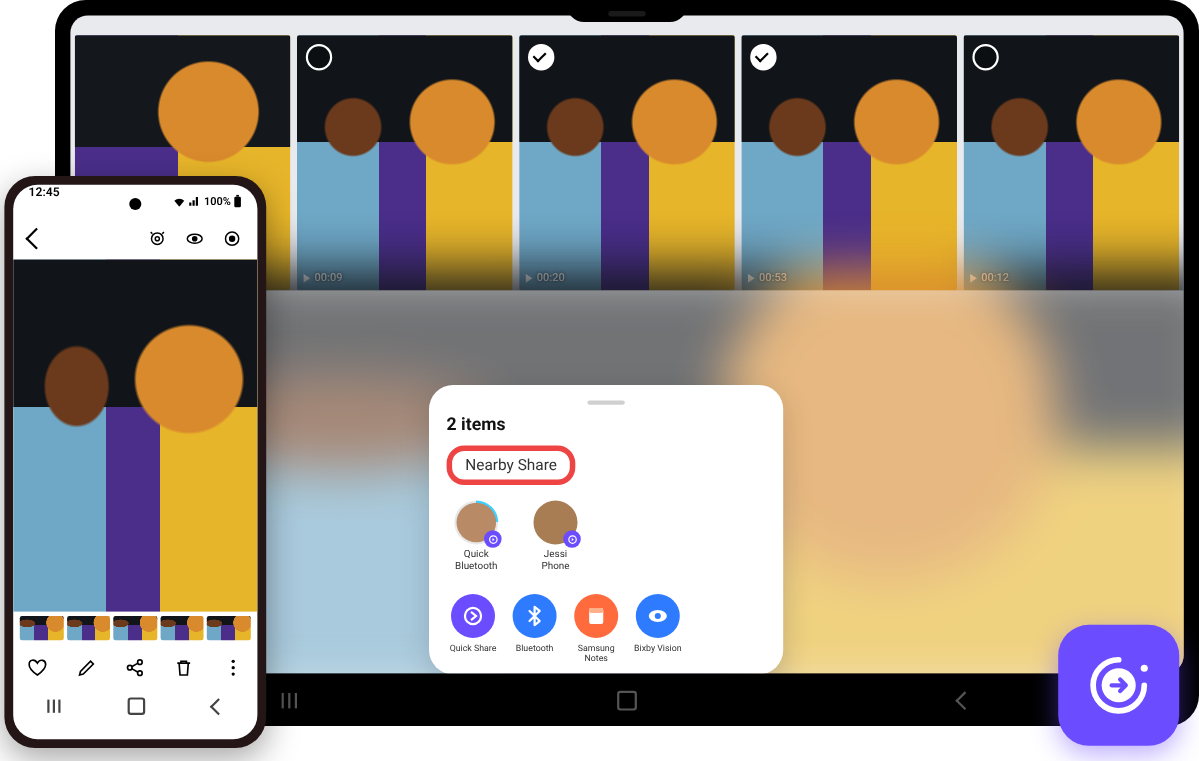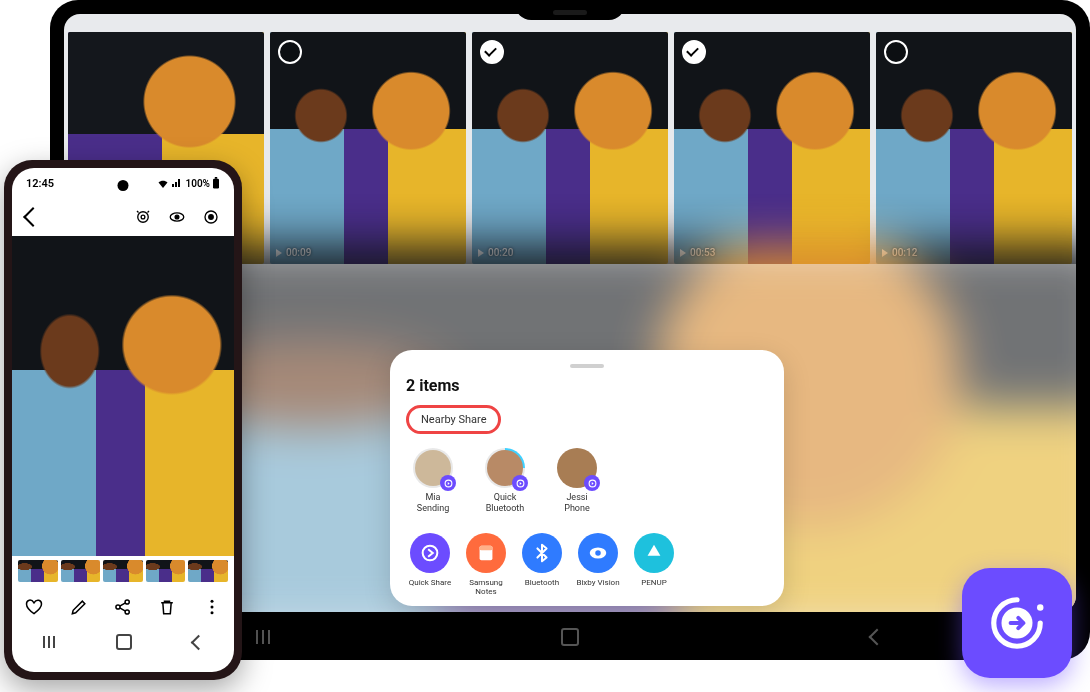--- a/index.html
+++ b/index.html
@@ -30,25 +30,25 @@
       radial-gradient(circle at 62% 30%, #d98a2c 0 22%, transparent 23%),
       linear-gradient(180deg,#14171c 0 44%,transparent 44%),
       linear-gradient(90deg,#4a2e8a 0 48%,#e7b52a 48% 100%)}
 
   
   .blur-bg{position:absolute;left:0;right:0;top:250px;bottom:0;filter:blur(22px);opacity:.9;transform:scale(1.05)}
   .blur-bg .art{position:absolute;inset:-10px}
   .blur-overlay{position:absolute;left:0;right:0;top:250px;bottom:0;background:rgba(255,255,255,.35)}
 
   
-  .sheet{position:absolute;left:326px;top:336px;width:394px;background:#fff;border-radius:22px;box-shadow:0 8px 28px rgba(0,0,0,.15);padding:14px 16px 10px;box-sizing:border-box}
+  .sheet{position:absolute;left:326px;top:336px;width:322px;background:#fff;border-radius:22px;box-shadow:0 8px 28px rgba(0,0,0,.15);padding:14px 16px 10px;box-sizing:border-box}
   .sheet .grab{width:34px;height:4px;background:#d0d0d0;border-radius:3px;margin:0 auto 8px}
   .sheet h3{margin:0;font-size:16px;font-weight:700;color:#111}
   .sheet .sub{font-size:11px;color:#888;margin-top:2px}
-  .chip{display:inline-block;margin-top:10px;padding:5px 12px;border:3px solid #ef4444;border-radius:16px;font-size:11px;color:#333}
+  .chip{display:inline-block;margin-top:10px;padding:5px 12px;border:5px solid #ef4444;border-radius:16px;font-size:14px;color:#333}
   .contacts{display:flex;gap:18px;margin-top:14px}
   .contact{width:54px;text-align:center;font-size:9px;color:#333;line-height:1.25}
   .contact .av{position:relative;width:40px;height:40px;border-radius:50%;margin:0 auto 4px;box-sizing:border-box}
   .contact .av.ring{padding:2px;background:conic-gradient(#3fd0ff,#6aa8ff,#e8e8e8 0)}
   .contact .av .inner{position:absolute;inset:2px;border-radius:50%;background:#cdb89a}
   .contact .av .badge{position:absolute;right:-3px;bottom:-3px;width:16px;height:16px;border-radius:50%;background:#6c4cff;display:flex;align-items:center;justify-content:center}
   .contact .av .badge svg{width:9px;height:9px}
   .apps{display:flex;gap:8px;margin-top:18px;overflow:hidden}
   .app{flex:0 0 48px;text-align:center;font-size:8px;color:#333;line-height:1.15}
   .app .ic{width:40px;height:40px;border-radius:50%;margin:0 auto 5px;display:flex;align-items:center;justify-content:center;color:#fff}
@@ -59,21 +59,21 @@
   
   .tab-nav{position:absolute;left:50%;bottom:12px;transform:translateX(-50%);width:640px;display:flex;justify-content:space-between;color:#555}
   .tab-nav .nb{width:26px;height:22px;display:flex;align-items:center;justify-content:center}
   .nb.recent span{display:flex;gap:4px}.nb.recent i{display:block;width:2px;height:14px;background:#555}
   .nb.home span{width:14px;height:14px;border:2px solid #555;border-radius:3px}
   .nb.back span{width:10px;height:10px;border-left:2px solid #555;border-bottom:2px solid #555;transform:rotate(45deg)}
 
   
   .phone{position:absolute;left:4px;top:160px;width:238px;height:520px;background:#241517;border-radius:28px;padding:8px 8px 6px;box-sizing:border-box;box-shadow:0 10px 30px rgba(0,0,0,.35)}
   .phone-screen{position:absolute;left:8px;right:8px;top:8px;bottom:8px;background:#fff;border-radius:22px;overflow:hidden}
-  .ph-status{height:30px;display:flex;align-items:center;justify-content:space-between;padding:0 14px;font-size:11px;font-weight:600;color:#000}
+  .ph-status{height:30px;display:flex;justify-content:space-between;padding:0 14px;font-size:11px;font-weight:600;color:#000}
   .ph-punch{position:absolute;left:50%;top:12px;transform:translateX(-50%);width:11px;height:11px;background:#000;border-radius:50%}
   .ph-status .sicons{display:flex;align-items:center;gap:2px;font-size:10px}
   .ph-bar{height:38px;display:flex;align-items:center;justify-content:space-between;padding:0 14px}
   .ph-bar .back{width:12px;height:12px;border-left:2px solid #000;border-bottom:2px solid #000;transform:rotate(45deg)}
   .ph-bar .acts{display:flex;gap:16px;align-items:center}
   .ph-bar .acts span{width:18px;height:18px;display:flex;align-items:center;justify-content:center}
   .ph-main{position:relative;height:320px}
   .ph-main .art{position:absolute;inset:0}
   .ph-film{height:30px;display:flex;gap:3px;padding:4px 6px;box-sizing:border-box}
   .ph-film .f{flex:1;border-radius:2px;position:relative;overflow:hidden}
@@ -145,33 +145,20 @@
         </div>
       <div class="blur-overlay"></div>
 
       <div class="sheet">
         <div class="grab"></div>
         <h3>2 items</h3>
         <div class="chip">Nearby Share</div>
 
         <div class="contacts">
           <div class="contact">
-            <div class="av ring">
-              <div class="inner"></div>
-              <div class="badge">
-                <svg viewBox="0 0 24 24" fill="none" stroke="#fff" stroke-width="3">
-                    <circle cx="12" cy="12" r="9"></circle>
-                    <path d="M10 8l5 4-5 4" fill="#fff" stroke="none"></path>
-                  </svg>
-              </div>
-            </div>
-            <div>Mia</div>
-            <div>Sending</div>
-          </div>
-          <div class="contact">
             <div class="av ring" style="background:conic-gradient(#3fd0ff 0 25%,#e8e8e8 0)">
               <div class="inner" style="background:#b88a66"></div>
               <div class="badge">
                 <svg viewBox="0 0 24 24" fill="none" stroke="#fff" stroke-width="3">
                     <circle cx="12" cy="12" r="9"></circle>
                     <path d="M10 8l5 4-5 4" fill="#fff" stroke="none"></path>
                   </svg>
               </div>
             </div>
             <div>Quick</div>
@@ -196,52 +183,44 @@
           <div class="app">
             <div class="ic ic-qs">
               <svg viewBox="0 0 24 24" fill="none" stroke="#fff" stroke-width="2.2">
                   <circle cx="12" cy="12" r="8"></circle>
                   <path d="M10 8l5 4-5 4"></path>
                 </svg>
             </div>
             <div>Quick Share</div>
           </div>
           <div class="app">
+            <div class="ic ic-bt">
+              <svg viewBox="0 0 24 24" fill="none" stroke="#fff" stroke-width="2.2" stroke-linejoin="round" stroke-linecap="round">
+                  <path d="M7 7l10 10-5 4V3l5 4L7 17"></path>
+                </svg>
+            </div>
+            <div>Bluetooth</div>
+          </div>
+          <div class="app">
             <div class="ic ic-sn">
               <svg viewBox="0 0 24 24">
                   <rect x="5" y="4" width="14" height="16" rx="2" fill="#fff"></rect>
                   <rect x="5" y="4" width="14" height="5" rx="2" fill="#ffb088"></rect>
                 </svg>
             </div>
             <div>Samsung Notes</div>
-          </div>
-          <div class="app">
-            <div class="ic ic-bt">
-              <svg viewBox="0 0 24 24" fill="none" stroke="#fff" stroke-width="2.2" stroke-linejoin="round" stroke-linecap="round">
-                  <path d="M7 7l10 10-5 4V3l5 4L7 17"></path>
-                </svg>
-            </div>
-            <div>Bluetooth</div>
           </div>
           <div class="app">
             <div class="ic ic-bv">
               <svg viewBox="0 0 24 24" fill="#fff">
                   <ellipse cx="12" cy="12" rx="9" ry="6"></ellipse>
                   <circle cx="12" cy="12" r="3" fill="#2f7bff"></circle>
                 </svg>
             </div>
             <div>Bixby Vision</div>
-          </div>
-          <div class="app">
-            <div class="ic ic-pen">
-              <svg viewBox="0 0 24 24" fill="#fff">
-                  <path d="M12 3l7 12H5z"></path>
-                </svg>
-            </div>
-            <div>PENUP</div>
           </div>
 
         </div>
       </div>
 
     </div>
 
     <div class="tab-nav">
       <div class="nb recent">
           <span>

